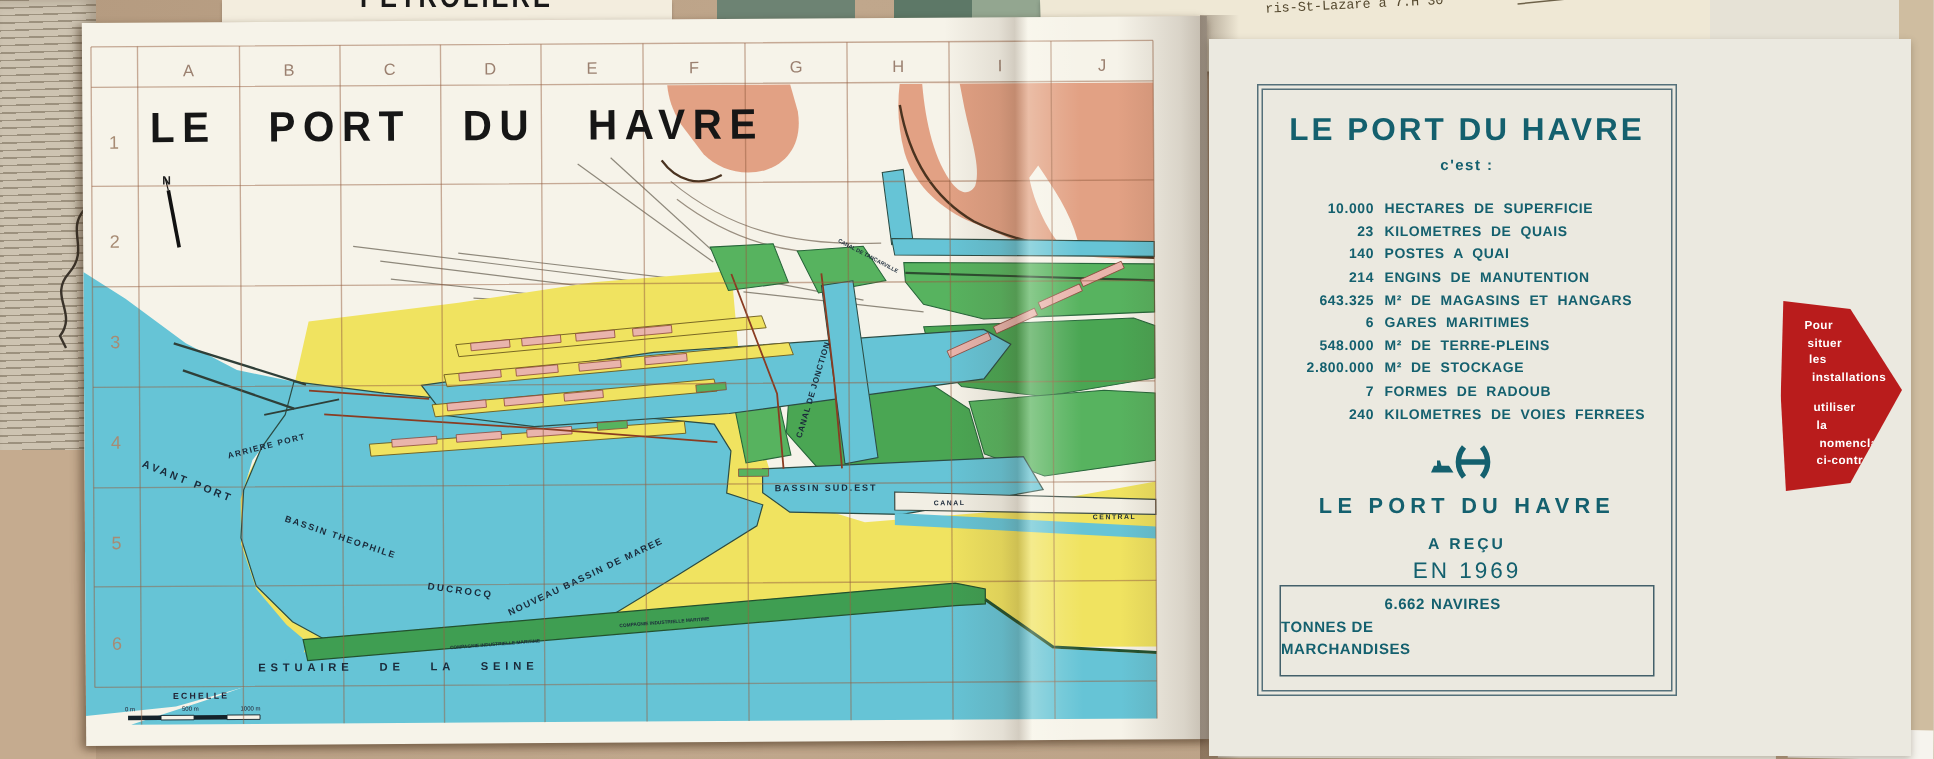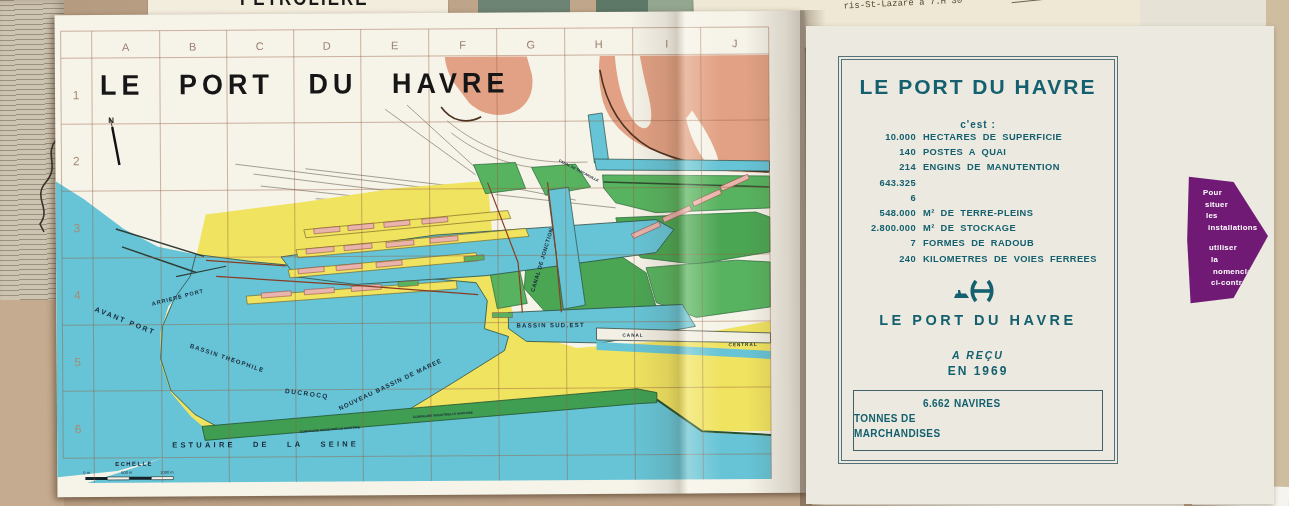--- a/index.html
+++ b/index.html
@@ -48,39 +48,39 @@
   #gutter-shadow{left:800px;top:10px;width:26px;height:496px;
     background:linear-gradient(90deg,rgba(60,40,25,.38),rgba(60,40,25,0));}
 
   
   #right-page{left:806px;top:26px;width:468px;height:478px;background:#ebe9e0;
     box-shadow:0 2px 5px rgba(60,45,25,.3);}
   #panel-outer{position:absolute;left:32px;top:30px;width:278px;height:406px;
     border:1.3px solid #54707a;}
   #panel-inner{position:absolute;inset:2px;border:1px solid #54707a;color:#14606e;text-align:center;}
   #panel-title{margin-top:15px;font-size:21px;font-weight:bold;letter-spacing:2px;}
-  #panel-subtitle{margin-top:20px;font-size:10px;font-weight:bold;letter-spacing:1px;}
-  #stats{margin-top:0;}
+  #panel-subtitle{margin-top:6px;font-size:10px;font-weight:bold;letter-spacing:1px;}
+  #stats{margin-top:16px;}
   .stat-row{display:grid;grid-template-columns:74px 1fr;column-gap:7px;font-size:9.3px;
     font-weight:bold;line-height:15.2px;letter-spacing:.4px;word-spacing:3px;}
   .stat-row .v{text-align:right;}
   .stat-row .l{text-align:left;}
   #port-logo{margin-top:11px;}
   #received-title{margin-top:4px;font-size:14.5px;font-weight:bold;letter-spacing:3.5px;}
-  #recu{margin-top:21px;font-size:10.5px;font-weight:bold;letter-spacing:2px;font-style:italic;}
-  #en1969{margin-top:3px;font-size:12px;font-weight:bold;letter-spacing:2px;}
+  #recu{margin-top:11px;font-size:10.5px;font-weight:bold;letter-spacing:2px;}
+  #en1969{margin-top:3px;font-size:15px;font-weight:normal;letter-spacing:2px;}
   #received-box{position:absolute;left:11px;right:11px;bottom:9px;height:54px;
     border:1.2px solid #43606a;padding-top:5px;}
   .rec-row{display:grid;grid-template-columns:96px 1fr;column-gap:4px;font-size:10px;
     font-weight:bold;line-height:15px;letter-spacing:.4px;}
   .rec-row .v{text-align:right;}
   .rec-row .l{text-align:left;}
 
   
-  #nav-arrow{position:absolute;left:376px;top:148px;width:86px;height:132px;background:#701a75;
+  #nav-arrow{position:absolute;left:376px;top:172px;width:86px;height:132px;background:#b91c1c;
     clip-path:polygon(8% 2%,60% 6%,100% 47%,60% 94%,10% 98%,6% 50%);
     color:#fff;font-size:7.8px;font-weight:bold;padding-top:13px;box-sizing:border-box;}
   #nav-arrow div{line-height:11.6px;padding-left:21px;text-align:left;letter-spacing:.3px;}
   #nav-arrow .gap{margin-top:9px;}
 </style>
 </head>
 <body>
 
 <div class="abs" id="wavy-paper">
   <svg class="abs" id="coast-squiggle" width="44" height="96" viewBox="0 0 44 96">
@@ -282,32 +282,38 @@
   <div id="panel-outer">
     <div id="panel-inner">
       <div id="panel-title">LE PORT DU HAVRE</div>
       <div id="panel-subtitle">c'est :</div>
       <div id="stats">
         <div class="stat-row">
             <span class="v">10.000</span>
             <span class="l">HECTARES DE SUPERFICIE</span>
           </div>
         <div class="stat-row">
+            <span class="v">23</span>
+            <span class="l">KILOMETRES DE QUAIS</span>
+          </div>
+        <div class="stat-row">
             <span class="v">140</span>
             <span class="l">POSTES A QUAI</span>
           </div>
         <div class="stat-row">
             <span class="v">214</span>
             <span class="l">ENGINS DE MANUTENTION</span>
           </div>
         <div class="stat-row">
             <span class="v">643.325</span>
+            <span class="l">M² DE MAGASINS ET HANGARS</span>
           </div>
         <div class="stat-row">
             <span class="v">6</span>
+            <span class="l">GARES MARITIMES</span>
           </div>
         <div class="stat-row">
             <span class="v">548.000</span>
             <span class="l">M² DE TERRE-PLEINS</span>
           </div>
         <div class="stat-row">
             <span class="v">2.800.000</span>
             <span class="l">M² DE STOCKAGE</span>
           </div>
         <div class="stat-row">

